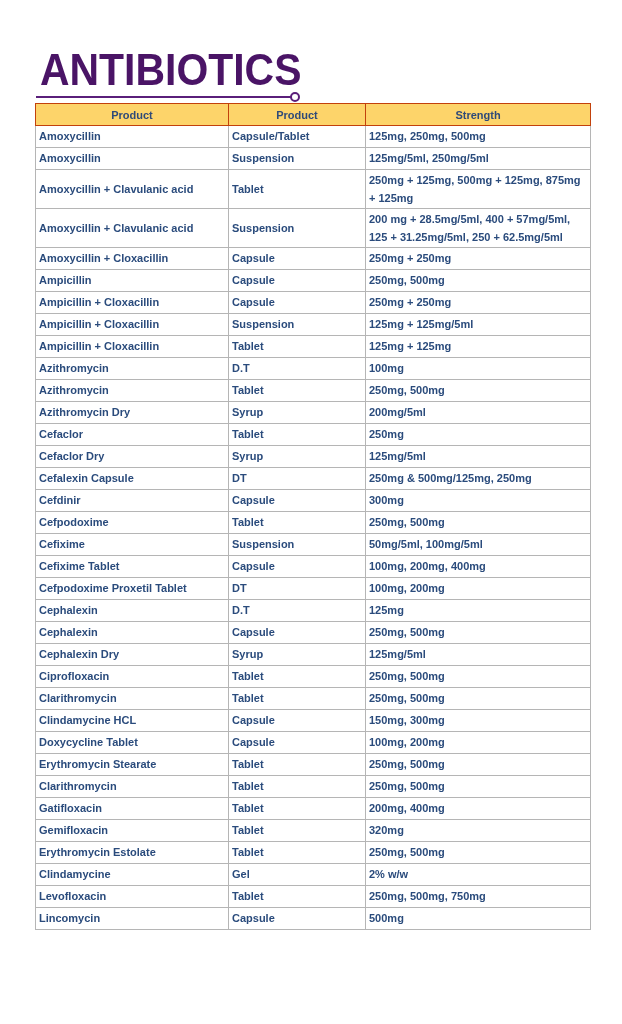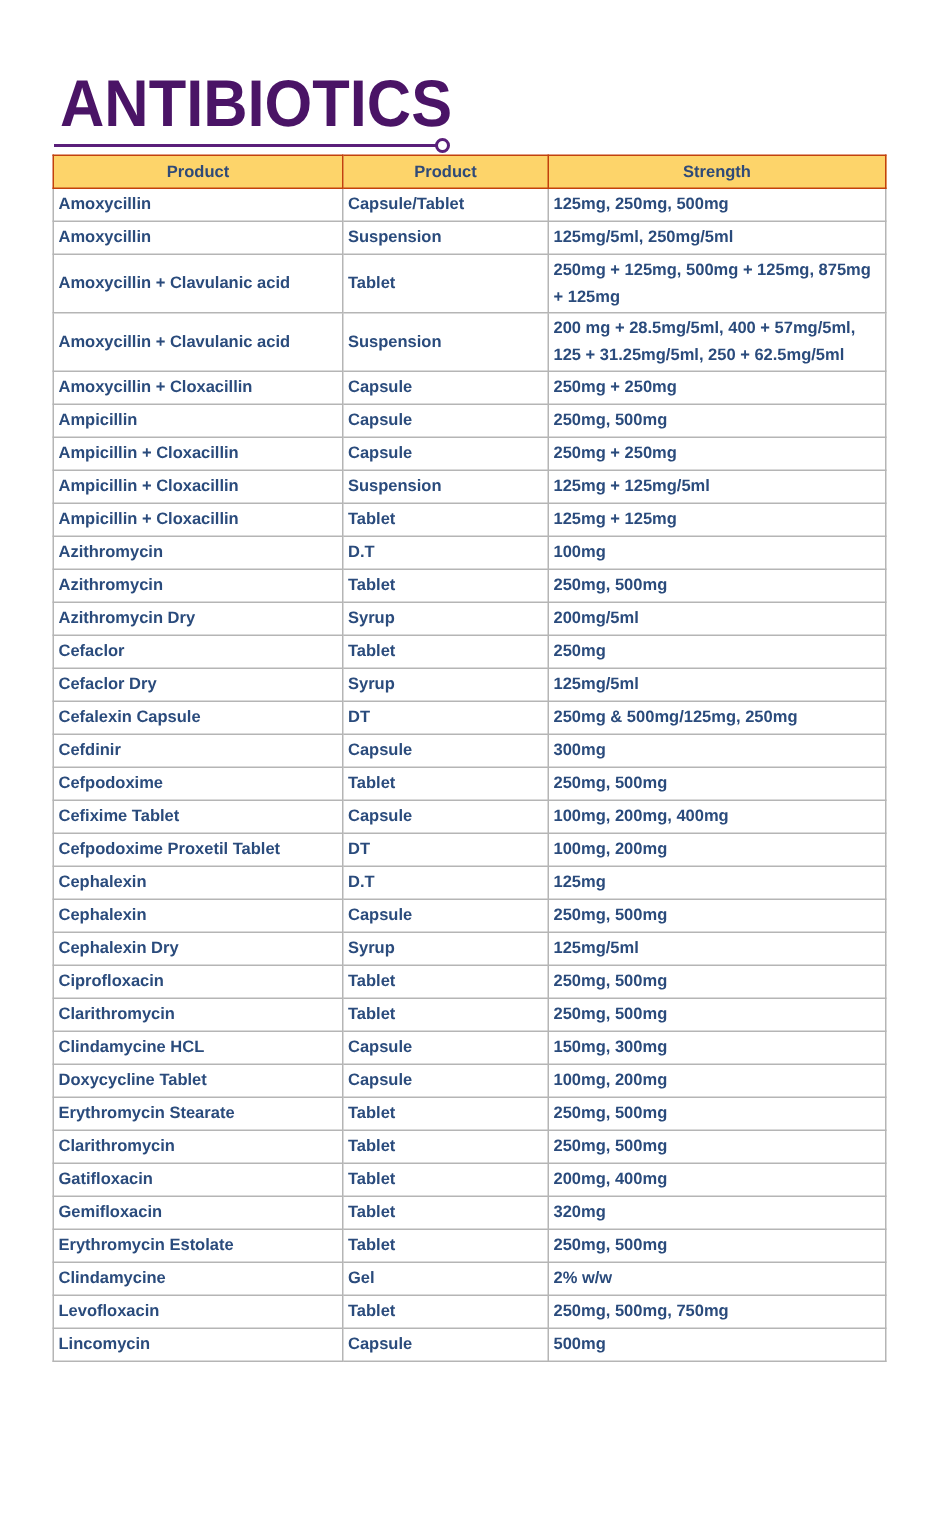--- a/index.html
+++ b/index.html
@@ -137,20 +137,25 @@
         <td>Cefdinir</td>
         <td>Capsule</td>
         <td>300mg</td>
       </tr>
       <tr>
         <td>Cefpodoxime</td>
         <td>Tablet</td>
         <td>250mg, 500mg</td>
       </tr>
       <tr>
+        <td>Cefixime</td>
+        <td>Suspension</td>
+        <td>50mg/5ml, 100mg/5ml</td>
+      </tr>
+      <tr>
         <td>Cefixime Tablet</td>
         <td>Capsule</td>
         <td>100mg, 200mg, 400mg</td>
       </tr>
       <tr>
         <td>Cefpodoxime Proxetil Tablet</td>
         <td>DT</td>
         <td>100mg, 200mg</td>
       </tr>
       <tr>

